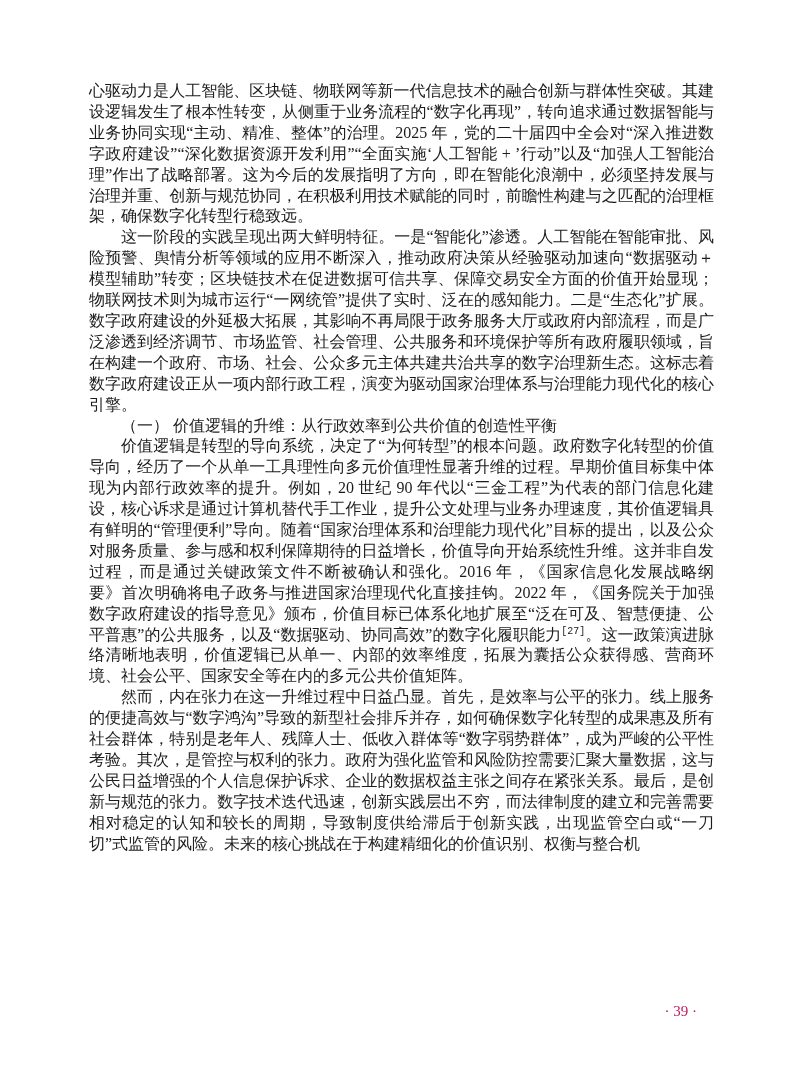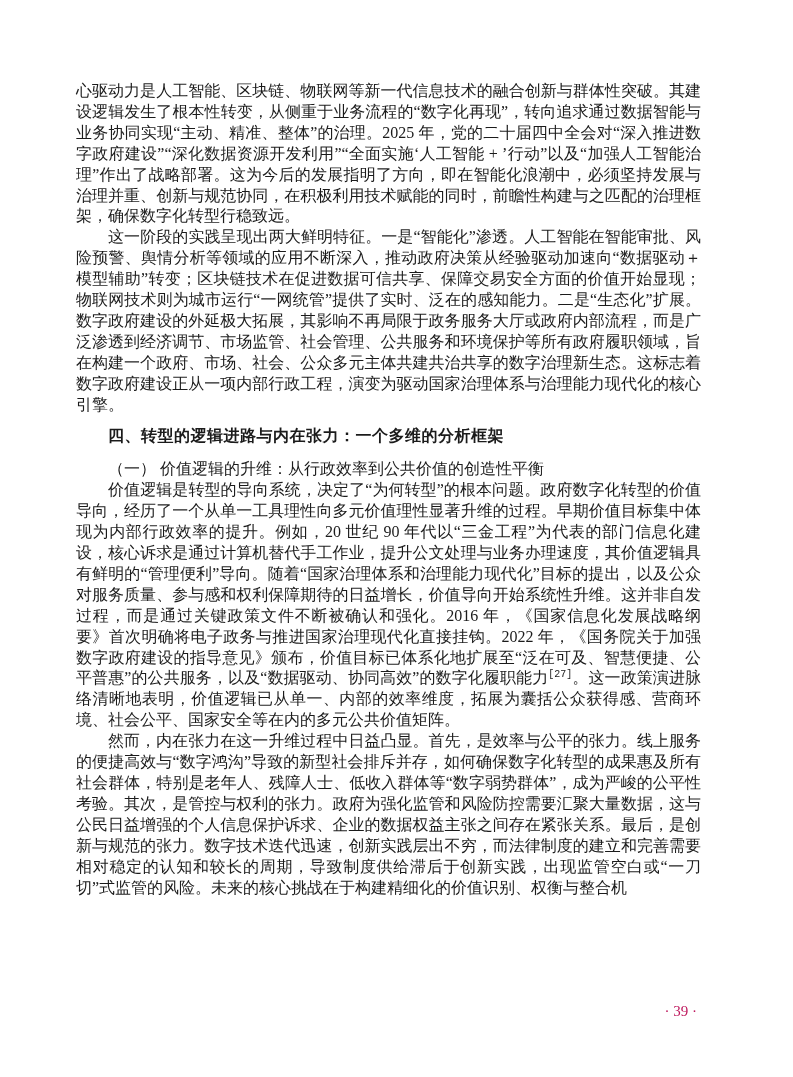--- a/index.html
+++ b/index.html
@@ -11,21 +11,21 @@
     position: relative;
     width: 793px;
     height: 1077px;
     background: #ffffff;
     overflow: hidden;
     font-family: "Liberation Serif", "DejaVu Serif", serif;
     color: #1b1b1b;
   }
   .body-text {
     position: absolute;
-    left: 76px;
+    left: 89px;
     top: 81px;
     width: 625px;
     font-size: 16px;
     line-height: 20.9px;
     text-align: justify;
     text-justify: inter-character;
   }
   .body-text p {
     margin: 0;
     padding: 0;
@@ -57,19 +57,18 @@
     color: #be185d;
   }
 </style>
 </head>
 <body>
 
 <div class="page">
   <div class="body-text">
     <p>心驱动力是人工智能、区块链、物联网等新一代信息技术的融合创新与群体性突破。其建设逻辑发生了根本性转变，从侧重于业务流程的“数字化再现”，转向追求通过数据智能与业务协同实现“主动、精准、整体”的治理。2025 年，党的二十届四中全会对“深入推进数字政府建设”“深化数据资源开发利用”“全面实施‘人工智能 + ’行动”以及“加强人工智能治理”作出了战略部署。这为今后的发展指明了方向，即在智能化浪潮中，必须坚持发展与治理并重、创新与规范协同，在积极利用技术赋能的同时，前瞻性构建与之匹配的治理框架，确保数字化转型行稳致远。</p>
     <p class="para-indent">这一阶段的实践呈现出两大鲜明特征。一是“智能化”渗透。人工智能在智能审批、风险预警、舆情分析等领域的应用不断深入，推动政府决策从经验驱动加速向“数据驱动＋模型辅助”转变；区块链技术在促进数据可信共享、保障交易安全方面的价值开始显现；物联网技术则为城市运行“一网统管”提供了实时、泛在的感知能力。二是“生态化”扩展。数字政府建设的外延极大拓展，其影响不再局限于政务服务大厅或政府内部流程，而是广泛渗透到经济调节、市场监管、社会管理、公共服务和环境保护等所有政府履职领域，旨在构建一个政府、市场、社会、公众多元主体共建共治共享的数字治理新生态。这标志着数字政府建设正从一项内部行政工程，演变为驱动国家治理体系与治理能力现代化的核心引擎。</p>
-    <h2 class="section-heading">四、转型的逻辑进路与内在张力：一个多维的分析框架</h2>
     <p class="para-indent">（一） 价值逻辑的升维：从行政效率到公共价值的创造性平衡</p>
     <p class="para-indent"><span>价值逻辑是转型的导向系统，决定了“为何转型”的根本问题。政府数字化转型的价值导向，经历了一个从单一工具理性向多元价值理性显著升维的过程。早期价值目标集中体现为内部行政效率的提升。例如，20 世纪 90 年代以“三金工程”为代表的部门信息化建设，核心诉求是通过计算机替代手工作业，提升公文处理与业务办理速度，其价值逻辑具有鲜明的“管理便利”导向。随着“国家治理体系和治理能力现代化”目标的提出，以及公众对服务质量、参与感和权利保障期待的日益增长，价值导向开始系统性升维。这并非自发过程，而是通过关键政策文件不断被确认和强化。2016 年，《国家信息化发展战略纲要》首次明确将电子政务与推进国家治理现代化直接挂钩。2022 年，《国务院关于加强数字政府建设的指导意见》颁布，价值目标已体系化地扩展至“泛在可及、智慧便捷、公平普惠”的公共服务，以及“数据驱动、协同高效”的数字化履职能力</span><sup class="footnote-ref">[27]</sup><span>。这一政策演进脉络清晰地表明，价值逻辑已从单一、内部的效率维度，拓展为囊括公众获得感、营商环境、社会公平、国家安全等在内的多元公共价值矩阵。</span></p>
     <p class="para-indent">然而，内在张力在这一升维过程中日益凸显。首先，是效率与公平的张力。线上服务的便捷高效与“数字鸿沟”导致的新型社会排斥并存，如何确保数字化转型的成果惠及所有社会群体，特别是老年人、残障人士、低收入群体等“数字弱势群体”，成为严峻的公平性考验。其次，是管控与权利的张力。政府为强化监管和风险防控需要汇聚大量数据，这与公民日益增强的个人信息保护诉求、企业的数据权益主张之间存在紧张关系。最后，是创新与规范的张力。数字技术迭代迅速，创新实践层出不穷，而法律制度的建立和完善需要相对稳定的认知和较长的周期，导致制度供给滞后于创新实践，出现监管空白或“一刀切”式监管的风险。未来的核心挑战在于构建精细化的价值识别、权衡与整合机</p>
   </div>
   <div class="page-number">· 39 ·</div>
 </div>
 
 </body></html>

